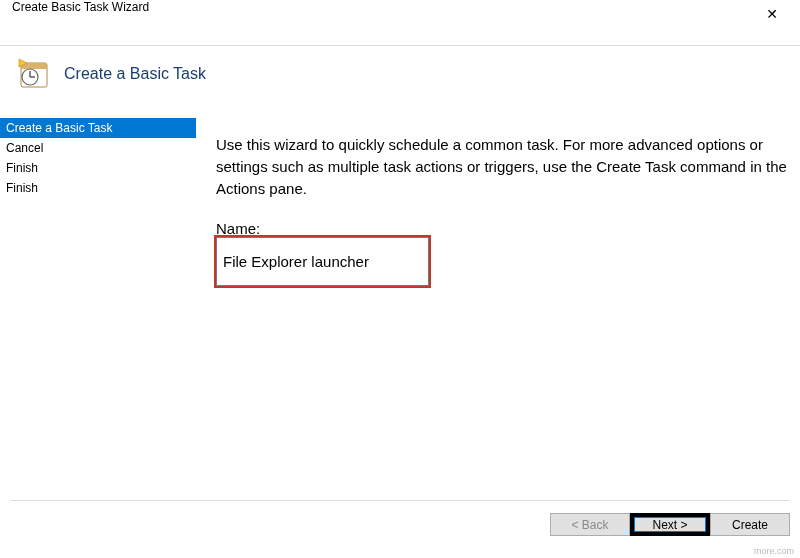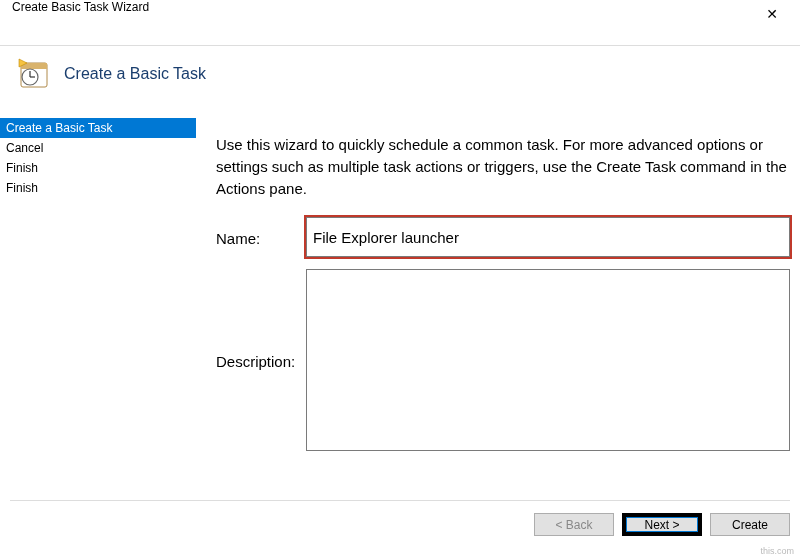--- a/index.html
+++ b/index.html
@@ -64,53 +64,54 @@
       padding: 0 8px 0 20px;
       font-size: 15px;
       margin-top: 16px;
     }
     .intro {
       margin-bottom: 18px;
       line-height: 1.45;
     }
     .form-row {
       display: flex;
-      align-items: center;
+      align-items: flex-start;
       margin-bottom: 12px;
+      flex-direction: column;
     }
     .form-label {
       width: 90px;
       flex-shrink: 0;
       padding-top: 3px;
     }
     .name-input {
       flex: 1;
       height: 40px;
       border: 1px solid #7a7a7a;
-      padding: 6px 6px;
+      padding: 15px 6px;
       font: inherit;
       outline: 2px solid #c0392b;
       outline-offset: 0px;
       margin-right: 2px;
     }
     .desc-input {
       flex: 1;
       height: 182px;
       border: 1px solid #7a7a7a;
       padding: 4px 6px;
       font: inherit;
       resize: none;
       margin-right: 2px;
     }
     .button-bar {
       position: absolute;
       bottom: 22px;
       right: 10px;
       display: flex;
-      gap: 8px;
+      gap: 0;
       border-top: 1px solid #ddd;
       padding-top: 12px;
       width: calc(100% - 20px);
       left: 10px;
       justify-content: flex-end;
     }
     .btn {
       min-width: 80px;
       height: 23px;
       border: 1px solid #adadad;
@@ -176,26 +177,22 @@
   </div>
 
   <div class="main">
     <div class="intro">Use this wizard to quickly schedule a common task.  For more advanced options or settings such as multiple task actions or triggers, use the Create Task command in the Actions pane.</div>
 
     <div class="form-row">
       <div class="form-label">Name:</div>
       <input type="text" class="name-input" value="File Explorer launcher" style="">
     </div>
 
-    <div class="form-row">
-      <div class="form-label">Description:</div>
-      <textarea class="desc-input" style=""></textarea>
-    </div>
   </div>
 </div>
 
 <div class="button-bar">
   <button class="btn" disabled="">&lt; Back</button>
   <button class="btn default">Next &gt;</button>
   <button class="btn">Create</button>
 </div>
 
-<div class="watermark">this.com</div>
+<div class="watermark">more.com</div>
 
 </body></html>

